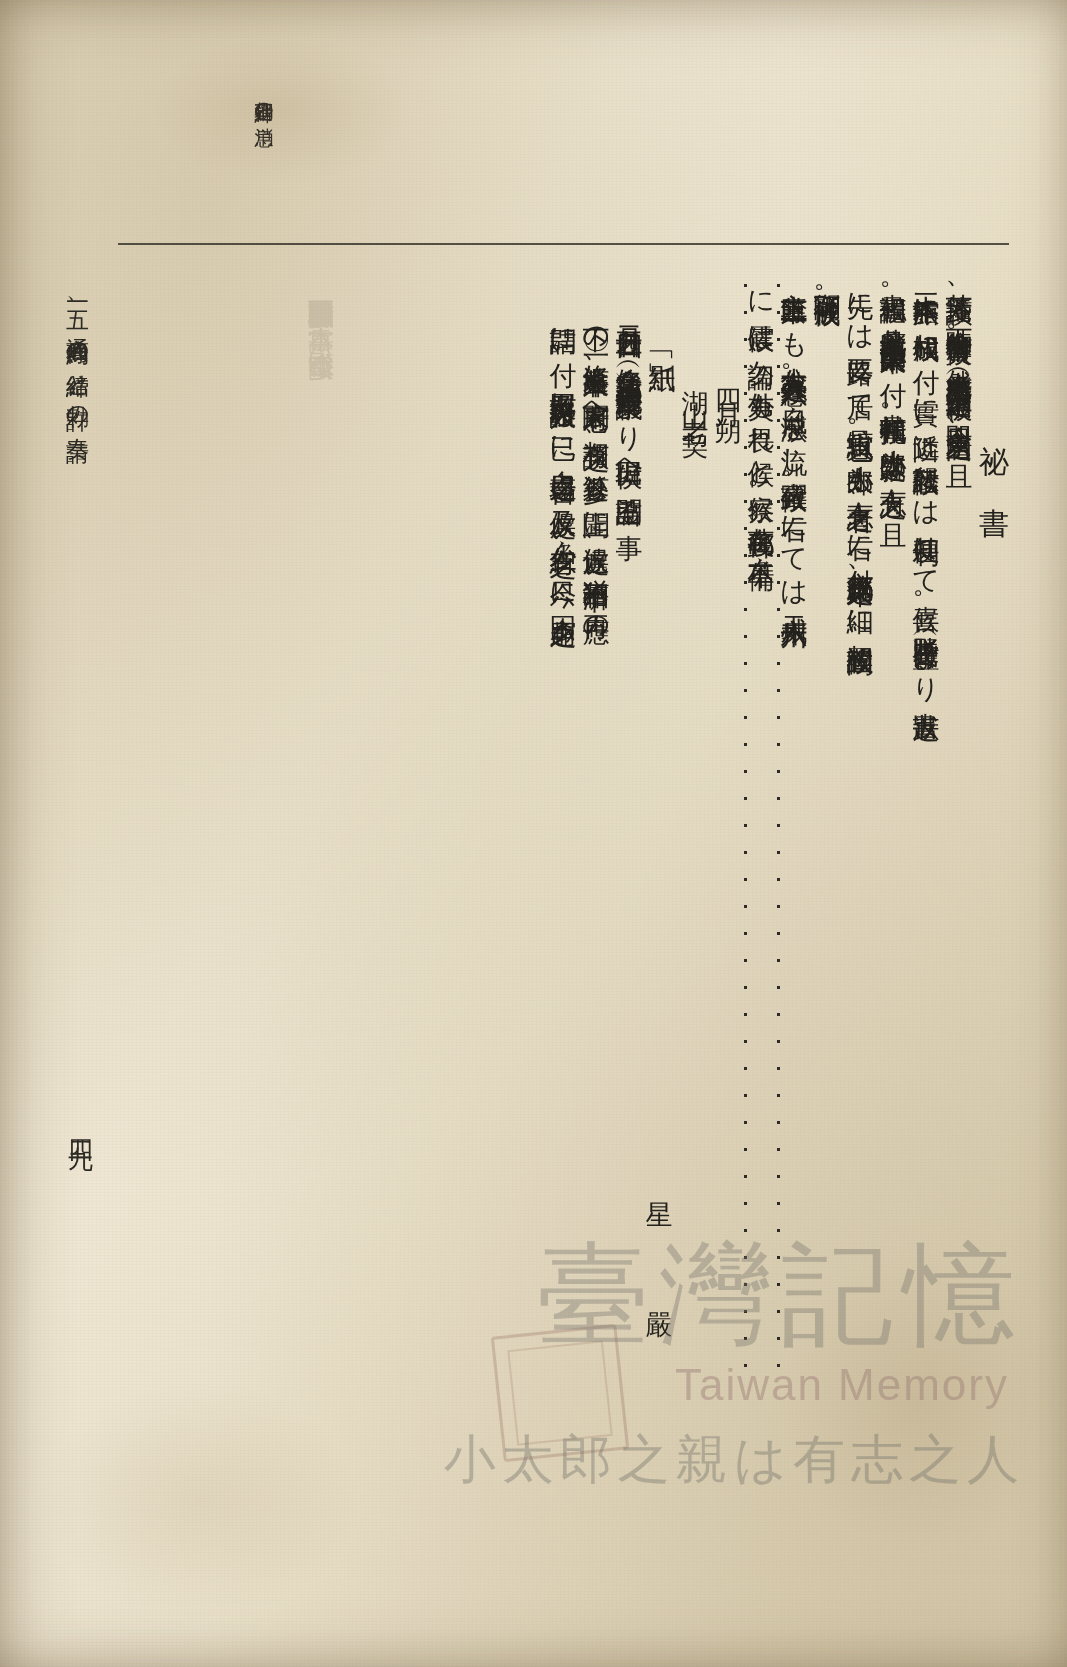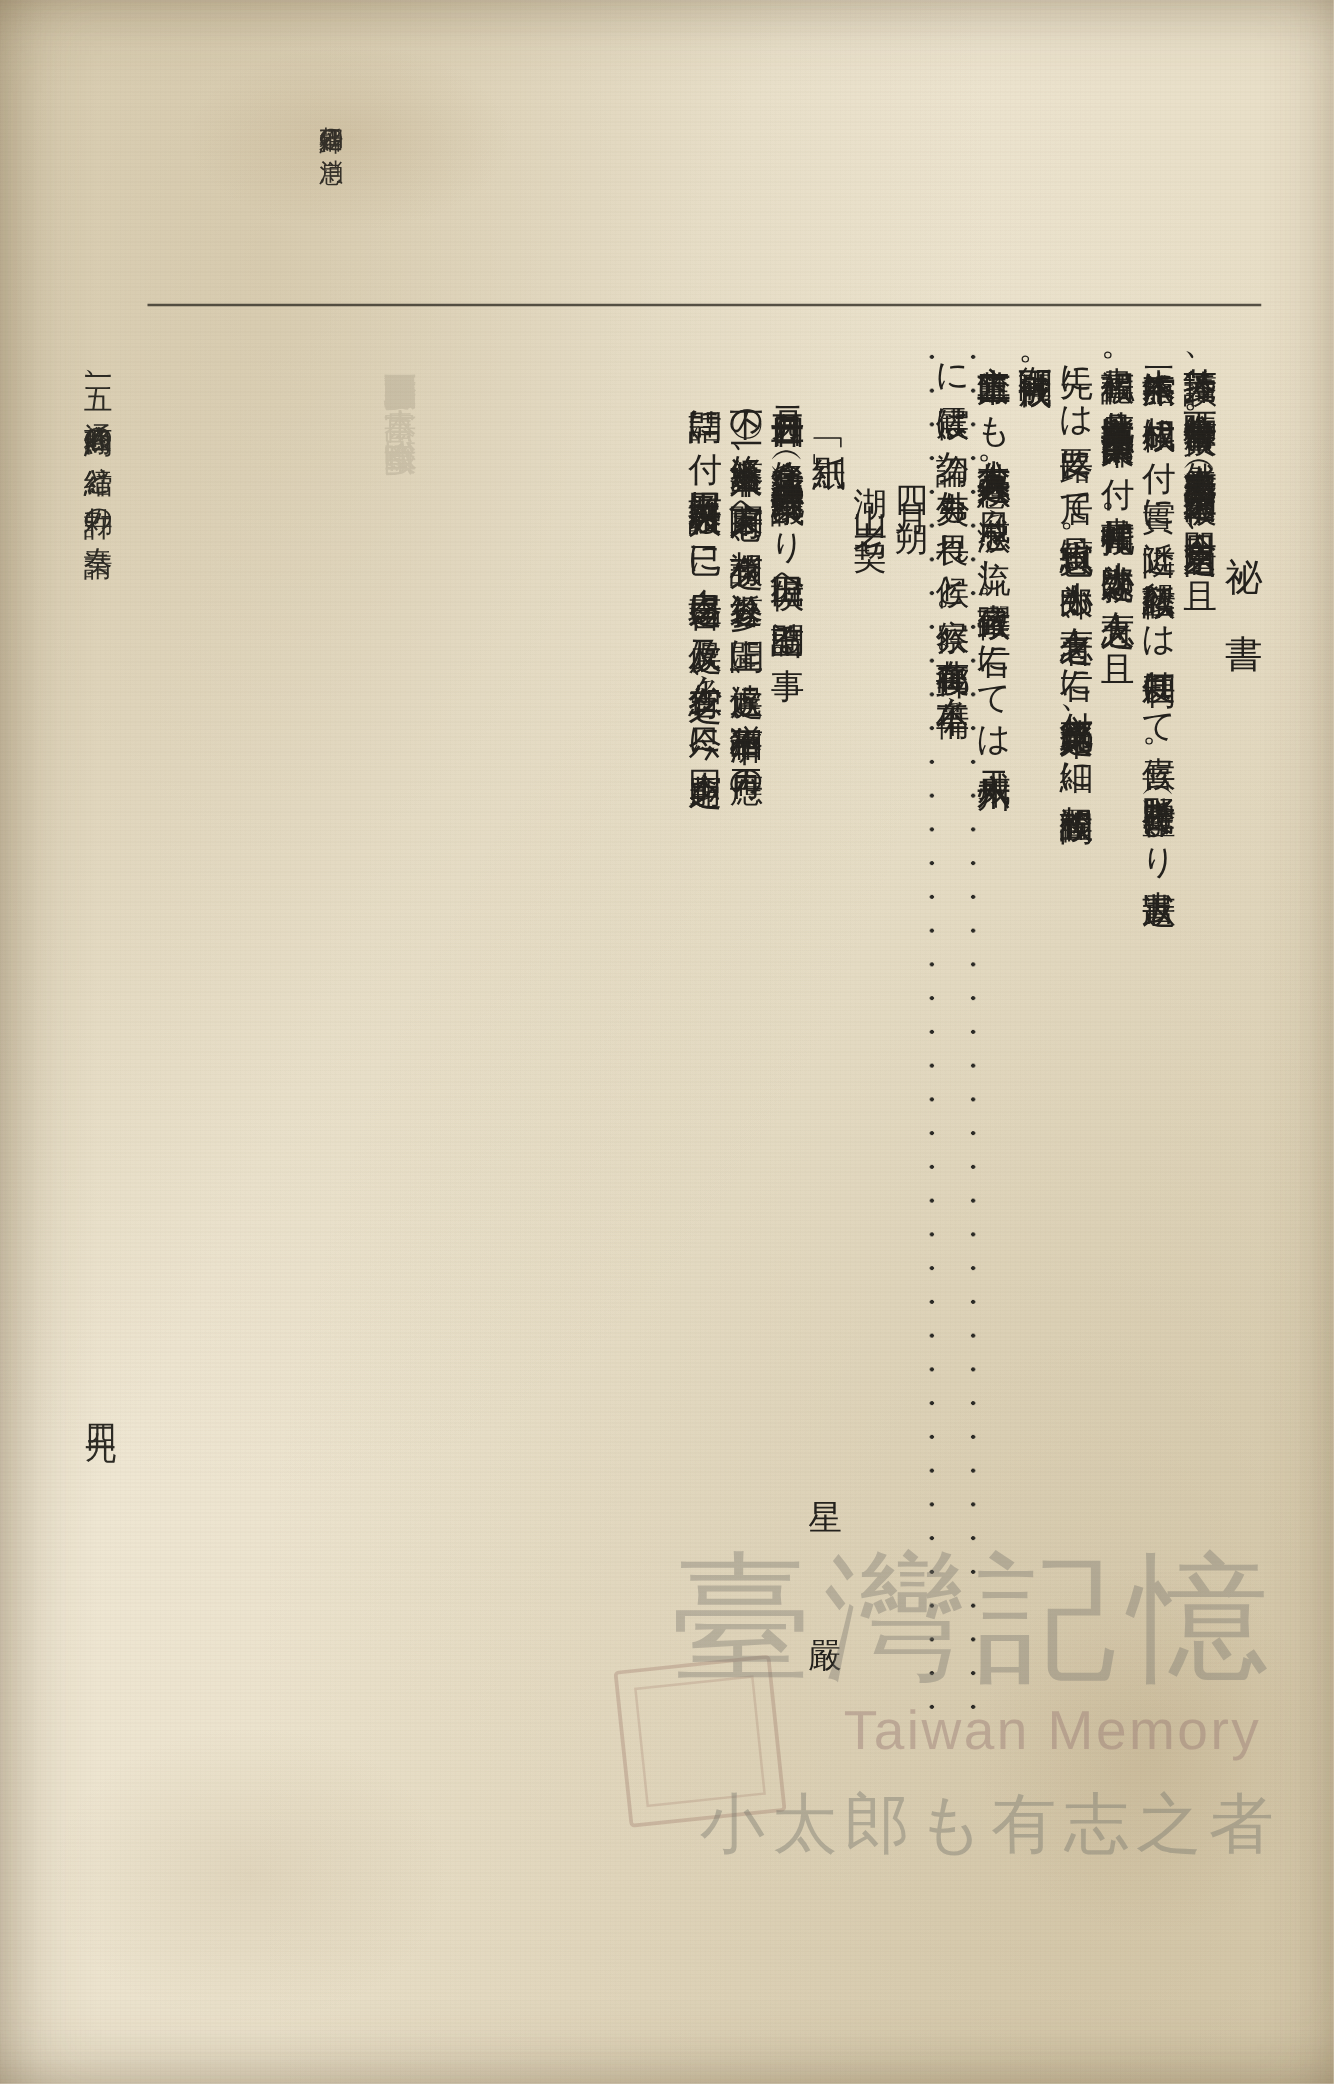--- a/index.html
+++ b/index.html
@@ -254,18 +254,18 @@
   <div class="footer-left">一五、通商條約の締結と勅許の奏請</div>
   <div class="page-number">四二九</div>
 
   <div style="position:absolute; right:390px; top:1180px; writing-mode:vertical-rl; text-orientation:upright; font-size:27px; letter-spacing:3px; color:#23211d;">星</div>
   <div style="position:absolute; right:390px; top:1290px; writing-mode:vertical-rl; text-orientation:upright; font-size:27px; letter-spacing:3px; color:#23211d;">嚴</div>
 
   <div class="watermark">
     <div class="wm-seal"></div>
     <div class="wm-cn">臺灣記憶</div>
     <div class="wm-en">Taiwan Memory</div>
-    <div class="wm-lib">小太郎も有志之者</div>
+    <div class="wm-lib">小太郎之親は有志之人</div>
   </div>
 
   <div class="paper-noise"></div>
   <div class="edge-shadow"></div>
 </div>
 
 </body></html>

